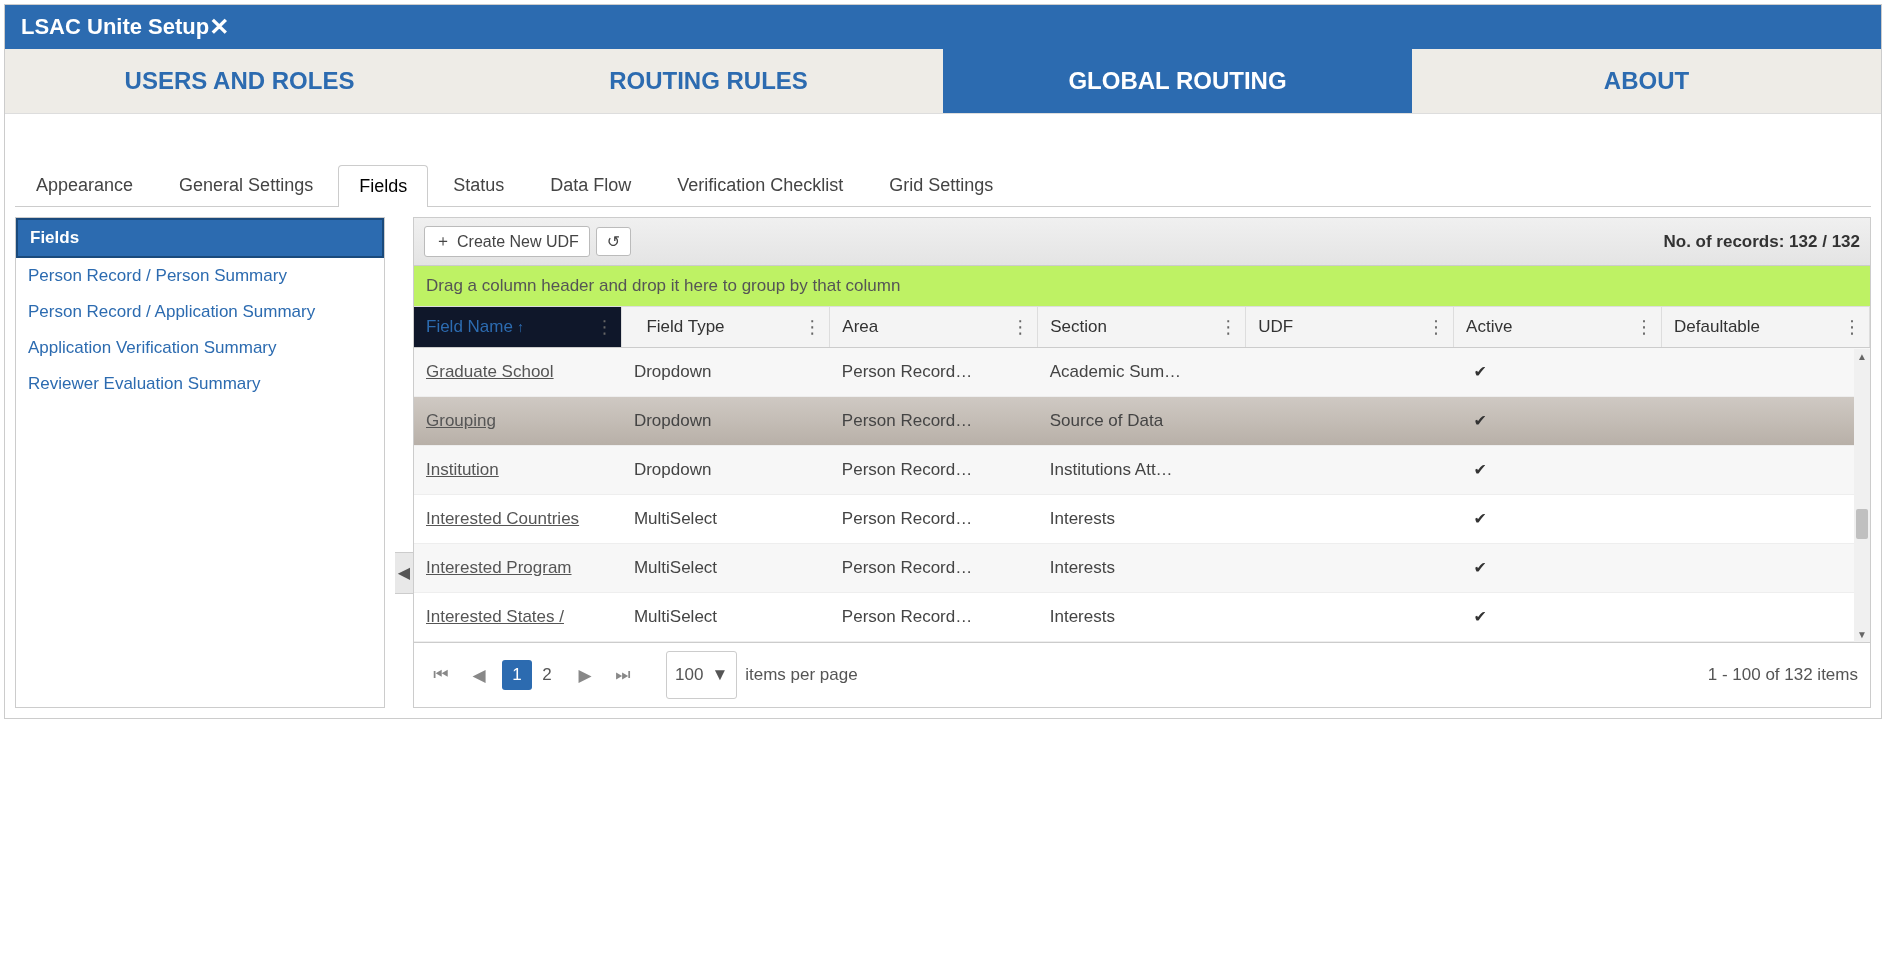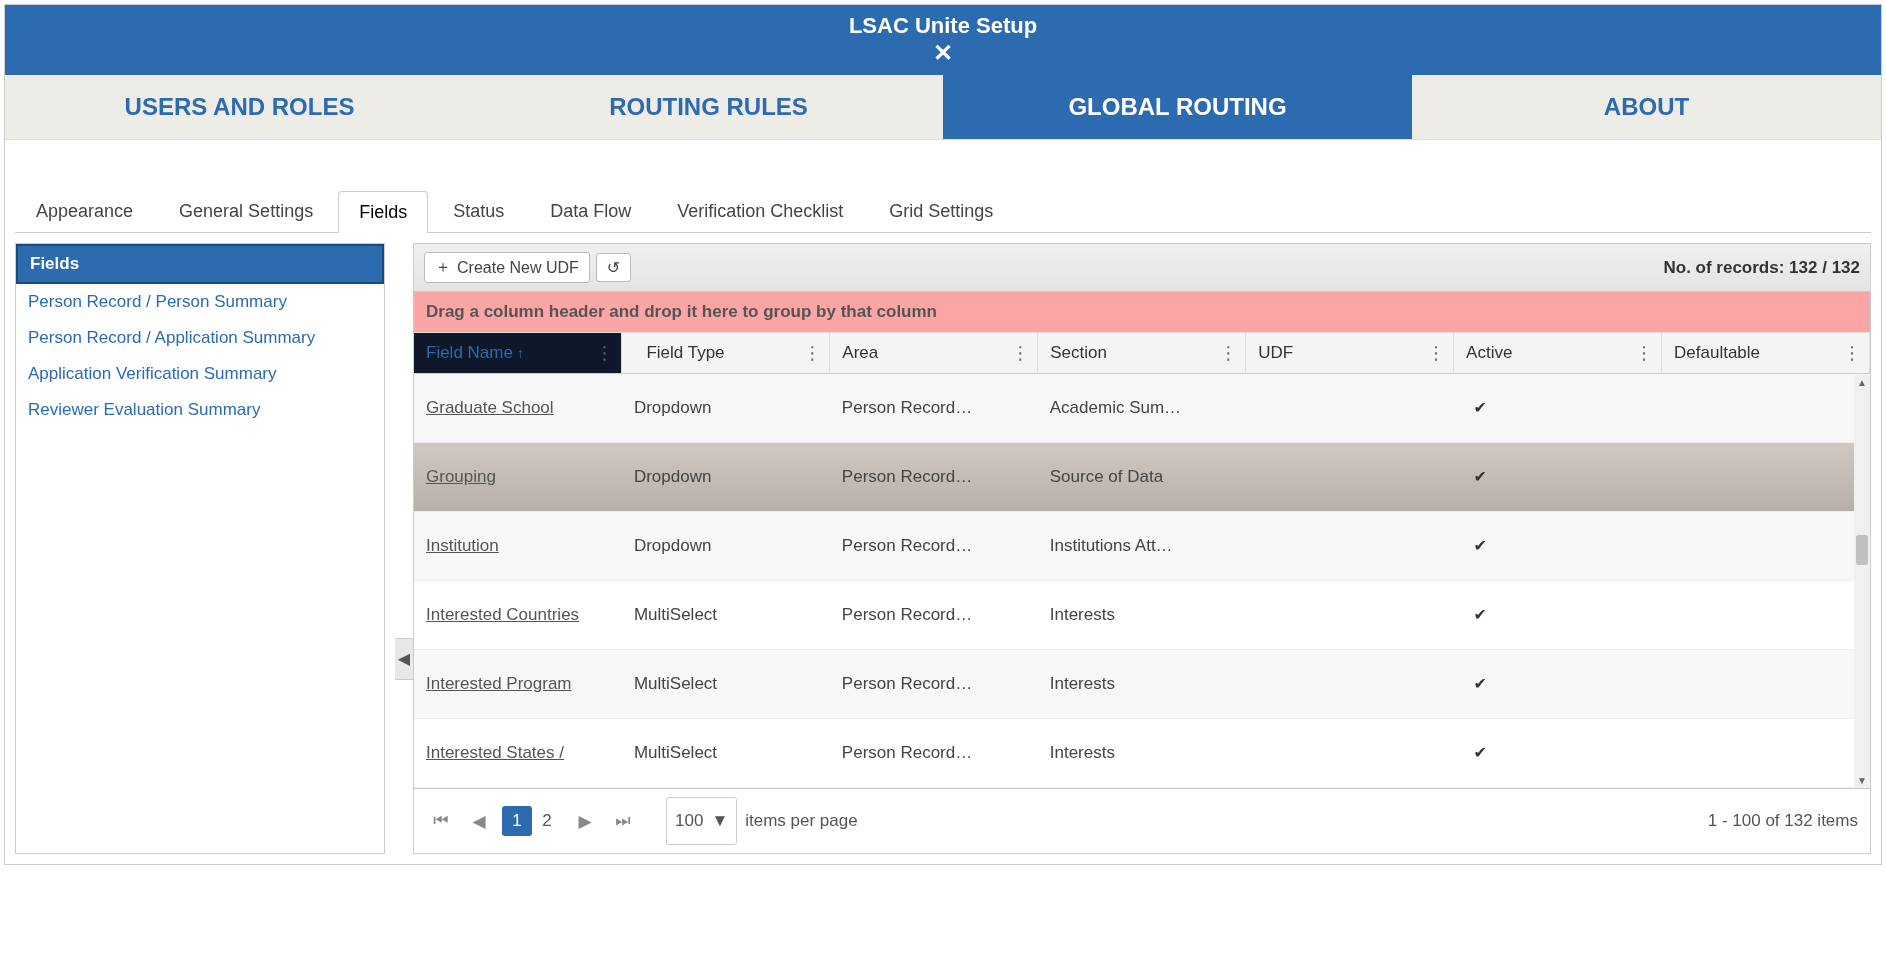--- a/index.html
+++ b/index.html
@@ -1,47 +1,47 @@
 <!DOCTYPE html>
 <html><head>
 <meta charset="utf-8">
 <style>
 * { box-sizing: border-box; margin: 0; padding: 0; }
 body { font-family: "Segoe UI", Arial, sans-serif; background: #fff; color: #333; }
 .window { border: 1px solid #ccc; margin: 4px; }
-.titlebar { background: #2c6bb0; color: #fff; padding: 8px 16px; display: flex; justify-content: flex-end; align-items: center; flex-direction: column; }
+.titlebar { background: #2c6bb0; color: #fff; padding: 8px 16px; display: flex; justify-content: flex-start; align-items: center; }
 .titlebar h1 { font-size: 22px; font-weight: bold; }
 .titlebar .close { font-size: 24px; font-weight: bold; cursor: pointer; }
 .main-nav { display: flex; background: #eeece7; border-bottom: 1px solid #ddd; }
 .main-nav .tab { flex: 1; text-align: center; padding: 18px 0; font-size: 24px; font-weight: bold; color: #2c6bb0; cursor: pointer; }
 .main-nav .tab.active { background: #2c6bb0; color: #fff; }
 .content { padding: 10px; }
 .sub-tabs { display: flex; margin-top: 40px; border-bottom: 1px solid #ccc; }
 .sub-tabs .sub-tab { padding: 10px 20px; font-size: 18px; color: #444; border: 1px solid transparent; border-bottom: none; cursor: pointer; border-radius: 4px 4px 0 0; margin-right: 4px; }
 .sub-tabs .sub-tab.active { border-color: #ccc; background: #fff; position: relative; top: 1px; color: #000; }
 .body-row { display: flex; margin-top: 10px; }
 .sidebar { width: 370px; border: 1px solid #ccc; margin-right: 10px; }
 .sidebar .item { padding: 8px 12px; font-size: 17px; color: #2c6bb0; cursor: pointer; }
 .sidebar .item.active { background: #2c6bb0; color: #fff; font-weight: bold; border: 2px solid #1a4a7c; }
 .collapse-handle { width: 18px; display: flex; align-items: center; justify-content: center; background: #e8e8e8; border-top: 1px solid #ccc; border-bottom: 1px solid #ccc; cursor: pointer; height: 42px; align-self: center; margin-top: 220px; color: #555;}
 .grid-wrap { flex: 1; border: 1px solid #ccc; display: flex; flex-direction: column; position: relative; }
 .toolbar { background: linear-gradient(#f0f0f0,#e4e4e4); border-bottom: 1px solid #ccc; padding: 8px 10px; display: flex; align-items: center; }
 .toolbar .btn { background: #fff; border: 1px solid #bbb; border-radius: 3px; padding: 4px 10px; font-size: 16px; cursor: pointer; margin-right: 6px; display: inline-flex; align-items: center; gap: 6px; color: #444; }
 .toolbar .records { margin-left: auto; font-size: 17px; font-weight: bold; color: #333; }
-.group-hint { padding: 10px 12px; font-size: 17px; color: #555; border-bottom: 1px solid #ddd; background: #fca5a5; font-weight: bold; }
+.group-hint { padding: 10px 12px; font-size: 17px; color: #555; border-bottom: 1px solid #ddd; background: #bef264; }
 .grid { flex: 1; overflow: hidden; position: relative; }
 table { width: 100%; border-collapse: collapse; table-layout: fixed; }
 th { text-align: left; padding: 10px 12px; font-size: 17px; font-weight: normal; border-right: 1px solid #ddd; border-bottom: 1px solid #ccc; background: #f4f4f4; position: relative; }
 th.sorted { background: #0f172a; color: #2c6bb0; }
 th .sort-ind { color: #2c6bb0; font-size: 14px; margin-left: 4px; }
 th .col-menu { position: absolute; right: 8px; top: 50%; transform: translateY(-50%); cursor: pointer; color: #666; font-size: 18px; }
 tbody tr { border-bottom: 1px solid #eee; }
 tbody tr:nth-child(odd) { background: #f7f7f7; }
 tbody tr.highlight { background: linear-gradient(#cfc9c3,#b8b0a8); }
-td { padding: 24px 12px; font-size: 17px; color: #444; overflow: hidden; text-overflow: ellipsis; white-space: nowrap; }
+td { padding: 14px 12px; font-size: 17px; color: #444; overflow: hidden; text-overflow: ellipsis; white-space: nowrap; }
 td.link { color: #555; text-decoration: underline; cursor: pointer; }
 td.check { text-align: left; padding-left: 20px; }
 .pager { border-top: 1px solid #ccc; padding: 8px 12px; display: flex; align-items: center; gap: 8px; font-size: 17px; color: #555; background: #fff; }
 .pager .pbtn { width: 30px; height: 30px; display: inline-flex; align-items: center; justify-content: center; cursor: pointer; color: #888; border-radius: 3px; }
 .pager .pbtn.page-num { color: #555; }
 .pager .pbtn.active { background: #2c6bb0; color: #fff; }
 .pager .page-size { border: 1px solid #ccc; padding: 13px 8px; display: inline-flex; align-items: center; gap: 8px; border-radius: 3px; margin-left: 20px; }
 .pager .summary { margin-left: auto; }
 .scroll-indicator { position: absolute; right: 0; top: 42px; bottom: 0; width: 16px; background: #f0f0f0; }
 .scroll-indicator .thumb { position: absolute; left: 2px; right: 2px; height: 30px; top: 160px; background: #c0c0c0; border-radius: 2px; }

